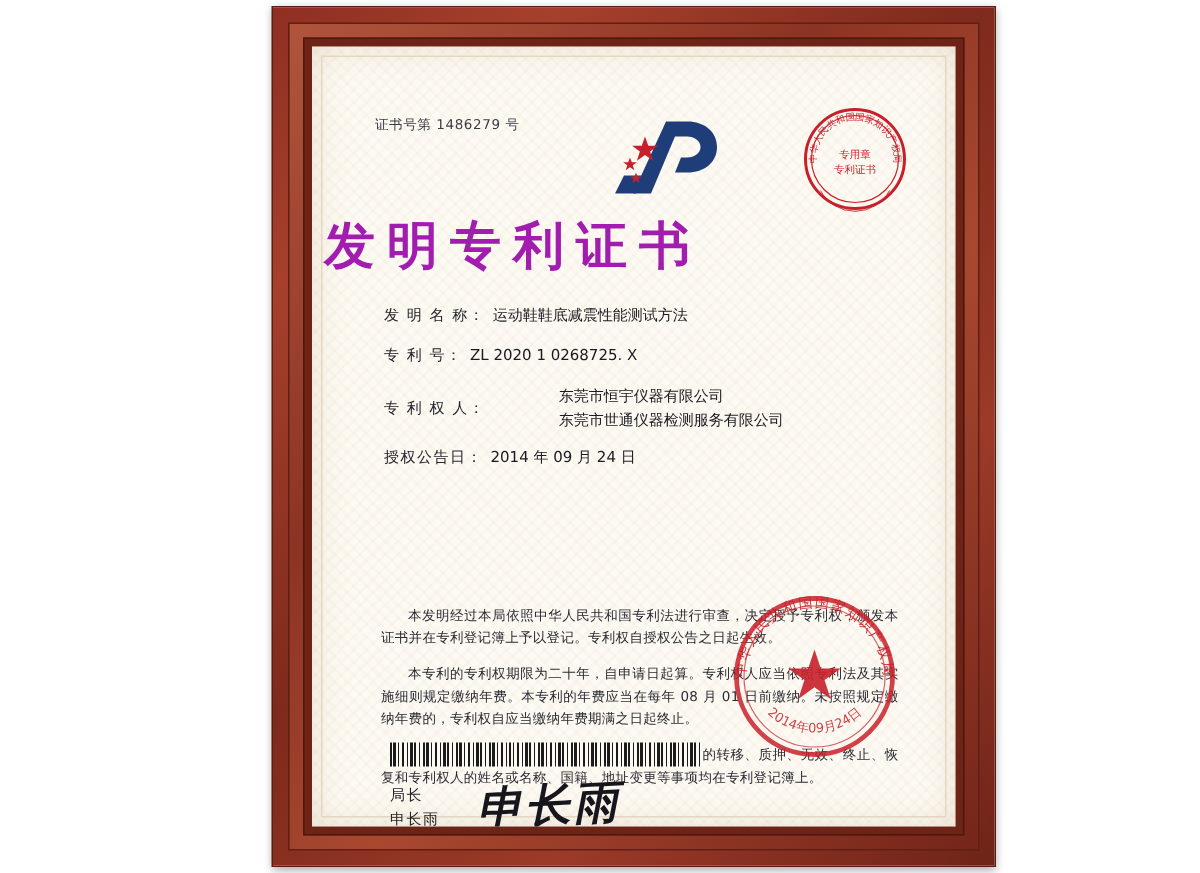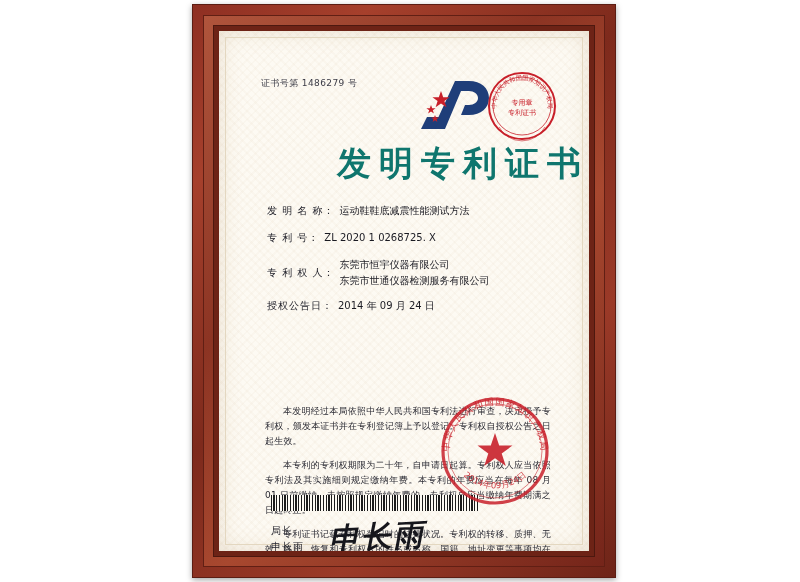--- a/index.html
+++ b/index.html
@@ -10,23 +10,23 @@
   body {
     width: 800px;
     height: 582px;
     overflow: hidden;
     font-family: "DejaVu Sans", "Liberation Sans", sans-serif;
   }
 
   
   .frame-outer {
     position: absolute;
-    left: 192px;
+    left: 181px;
     top: 4px;
-    width: 424px;
+    width: 483px;
     height: 574px;
     background: linear-gradient(135deg, #8e2f22 0%, #a6402c 18%, #7e2a1c 45%, #9b3a28 72%, #6e2418 100%);
     border: 1px solid #5c1d13;
     box-shadow: 0 2px 6px rgba(0,0,0,0.35);
     box-sizing: border-box;
   }
   .frame-bevel {
     position: absolute;
     left: 10px;
     top: 10px;
@@ -109,26 +109,26 @@
     height: 74px;
   }
   .stamp-top svg { display: block; }
 
   
   .title {
     position: absolute;
     left: 0;
     right: 0;
     top: 110px;
-    text-align: right;
+    text-align: left;
     font-family: Liberation Serif, serif;
     font-weight: bold;
     font-size: 34px;
     letter-spacing: 8px;
-    color: #0f766e;
+    color: #a21caf;
     text-indent: 8px;
   }
 
   
   .fields {
     position: absolute;
     left: 48px;
     top: 172px;
     right: 40px;
     font-size: 10px;
@@ -149,21 +149,21 @@
   }
   .field-value {
     margin-left: 5px;
     font-size: 10px;
     color: #1a1a22;
     white-space: nowrap;
   }
   .field-value .line2 {
     display: block;
   }
-  .row-tight { margin-bottom: 9px; }
+  .row-tight { margin-bottom: 9px; gap: 44px; }
 
   
   .body-text {
     position: absolute;
     left: 46px;
     right: 38px;
     top: 358px;
     font-size: 9px;
     line-height: 15px;
     color: #2a2a33;

